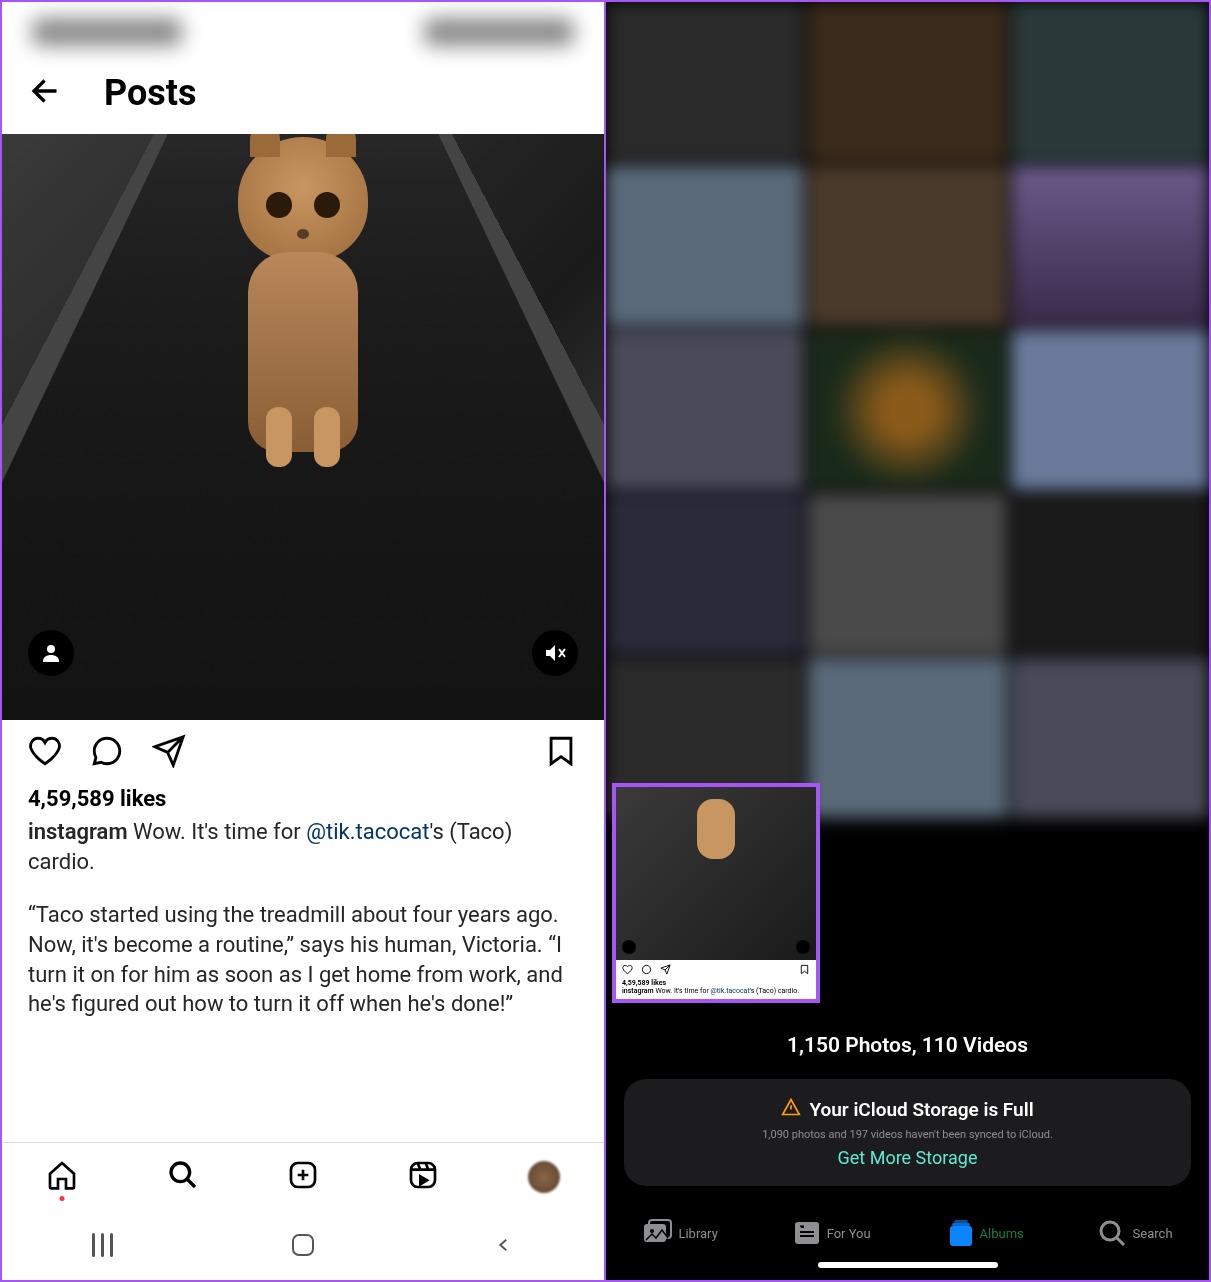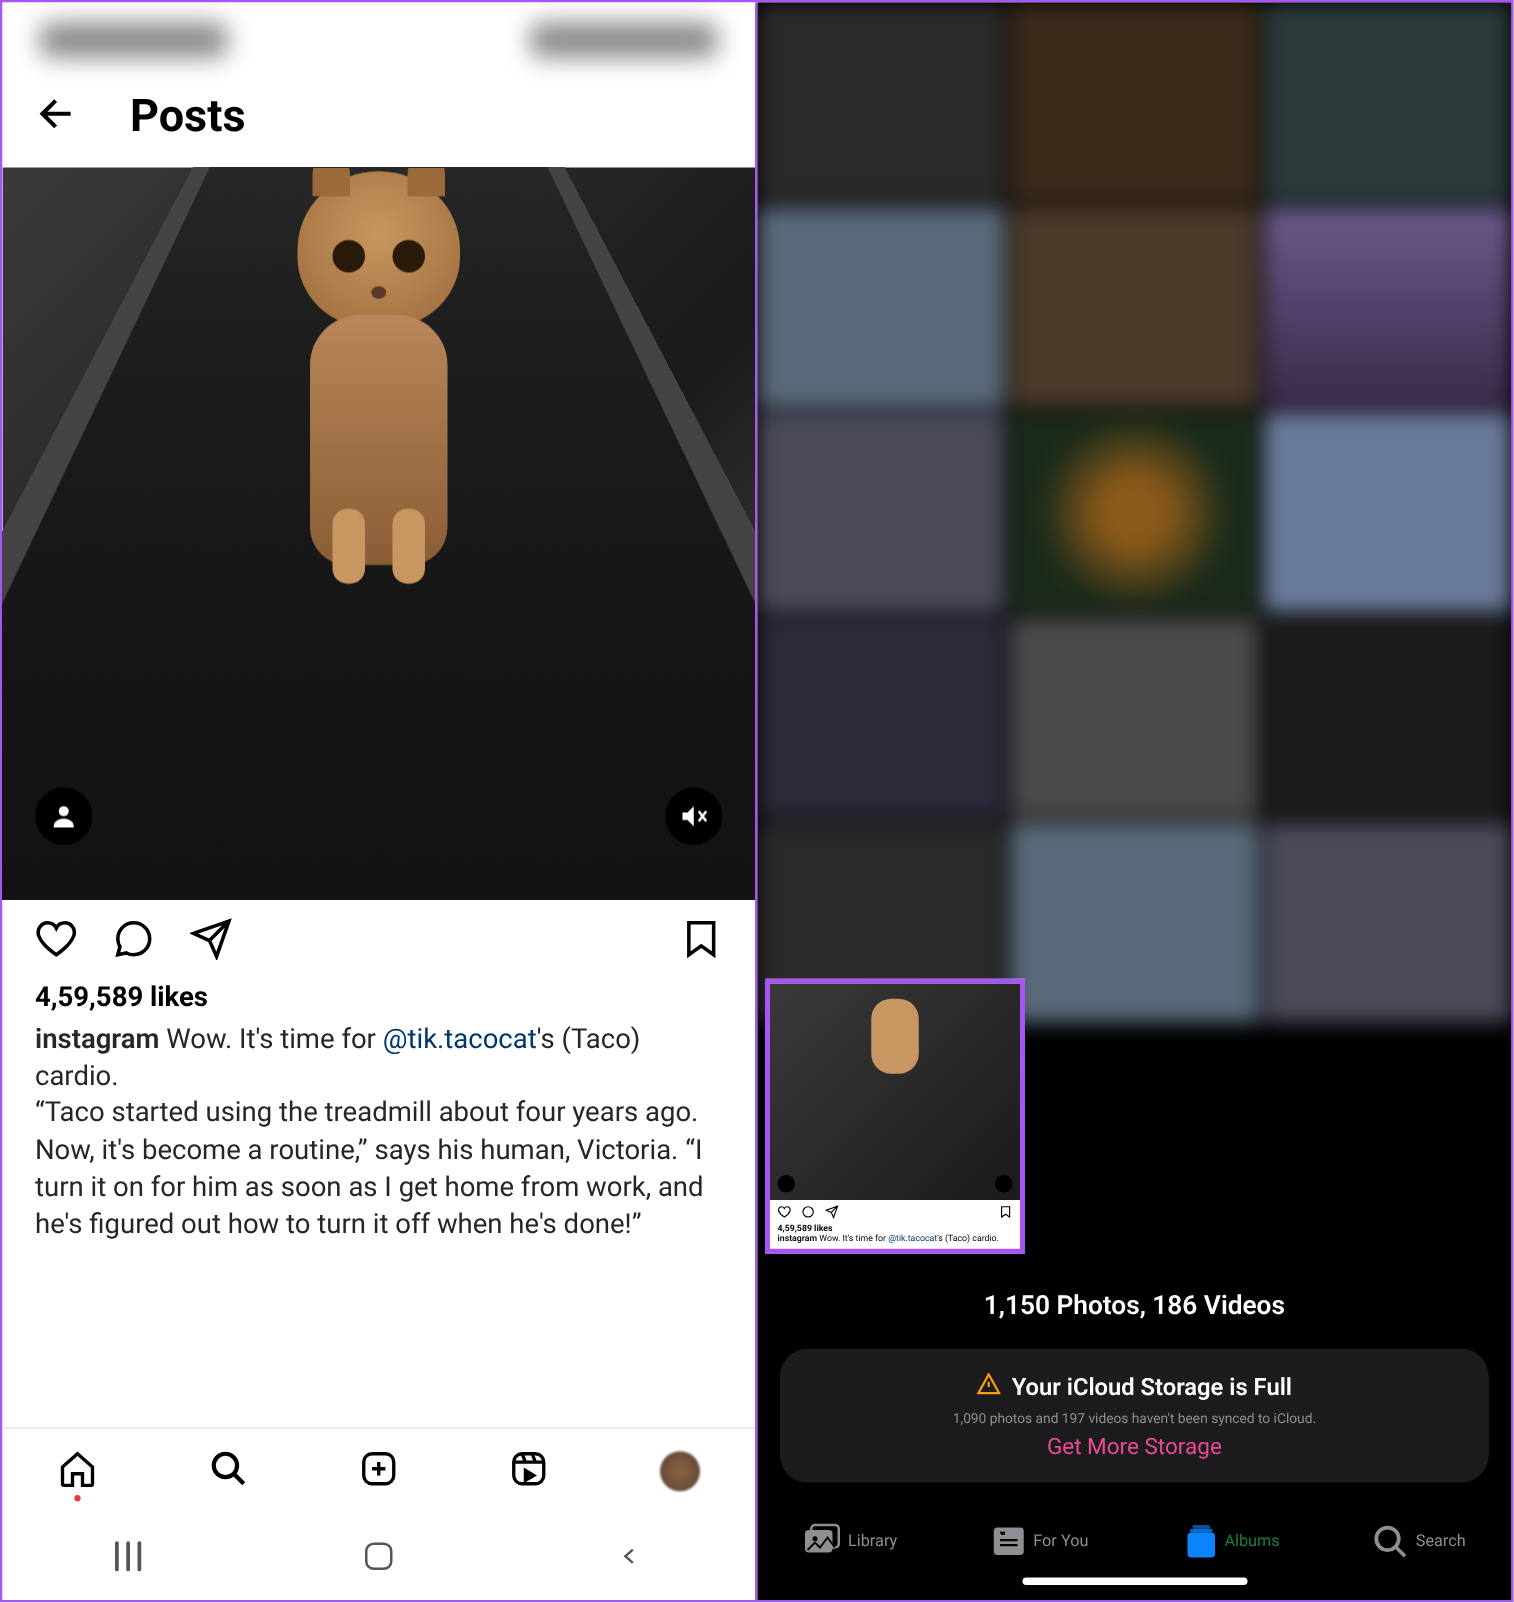--- a/index.html
+++ b/index.html
@@ -138,21 +138,21 @@
   font-weight: 700;
 }
 .post-caption {
   padding: 2px 26px 20px;
   font-size: 22px;
   line-height: 1.35;
   color: #262626;
 }
 .caption-user { font-weight: 600; }
 .caption-mention { color: #00376b; }
-.caption-para2 { }
+.caption-para2 { margin-top: 24px; }
 
 .ig-tabbar {
   margin-top: auto;
   height: 68px;
   border-top: 1px solid #dbdbdb;
   display: flex;
   justify-content: space-around;
   align-items: center;
 }
 .ig-tabbar .tab { position: relative; }
@@ -246,21 +246,21 @@
   border-radius: 22px;
   padding: 18px 20px;
   text-align: center;
 }
 .banner-title-row {
   display:flex; justify-content:center; align-items:center; gap:8px;
   color:#fff; font-size:19px; font-weight:600; margin-bottom:6px;
 }
 .banner-title-row svg { width:20px; height:20px; }
 .banner-sub { color:#8e8e93; font-size:11px; margin-bottom:6px; }
-.banner-link { color:#ec4899; font-size:18px; }
+.banner-link { color:#5eead4; font-size:18px; }
 
 .photos-tabbar {
   display: flex;
   justify-content: space-around;
   align-items: center;
   padding: 12px 0 8px;
 }
 .ptab {
   display:flex; flex-direction:row; align-items:center; gap:4px;
   color:#8e8e93; font-size:13px;
@@ -441,21 +441,21 @@
               <path d="M19 21l-7-5-7 5V3h14v18z"></path>
             </svg>
         </div>
         <div class="thumb-likes">4,59,589 likes</div>
         <div class="thumb-cap">
           <span class="thumb-user">instagram</span><span> Wow. It's time for </span><span class="thumb-mention">@tik.tacocat</span><span>'s (Taco) cardio.</span>
         </div>
       </div>
     </div>
 
-    <div class="photos-summary">1,150 Photos, 186 Videos</div>
+    <div class="photos-summary">1,150 Photos, 110 Videos</div>
 
     <div class="icloud-banner">
       <div class="banner-title-row">
         <span>
           <svg viewBox="0 0 24 24" fill="none" stroke="#ff9f0a" stroke-width="2">
               <path d="M12 3L2 21h20L12 3z"></path>
               <path d="M12 10v5M12 18h.01"></path>
             </svg>
         </span>
         <span>Your iCloud Storage is Full</span>

